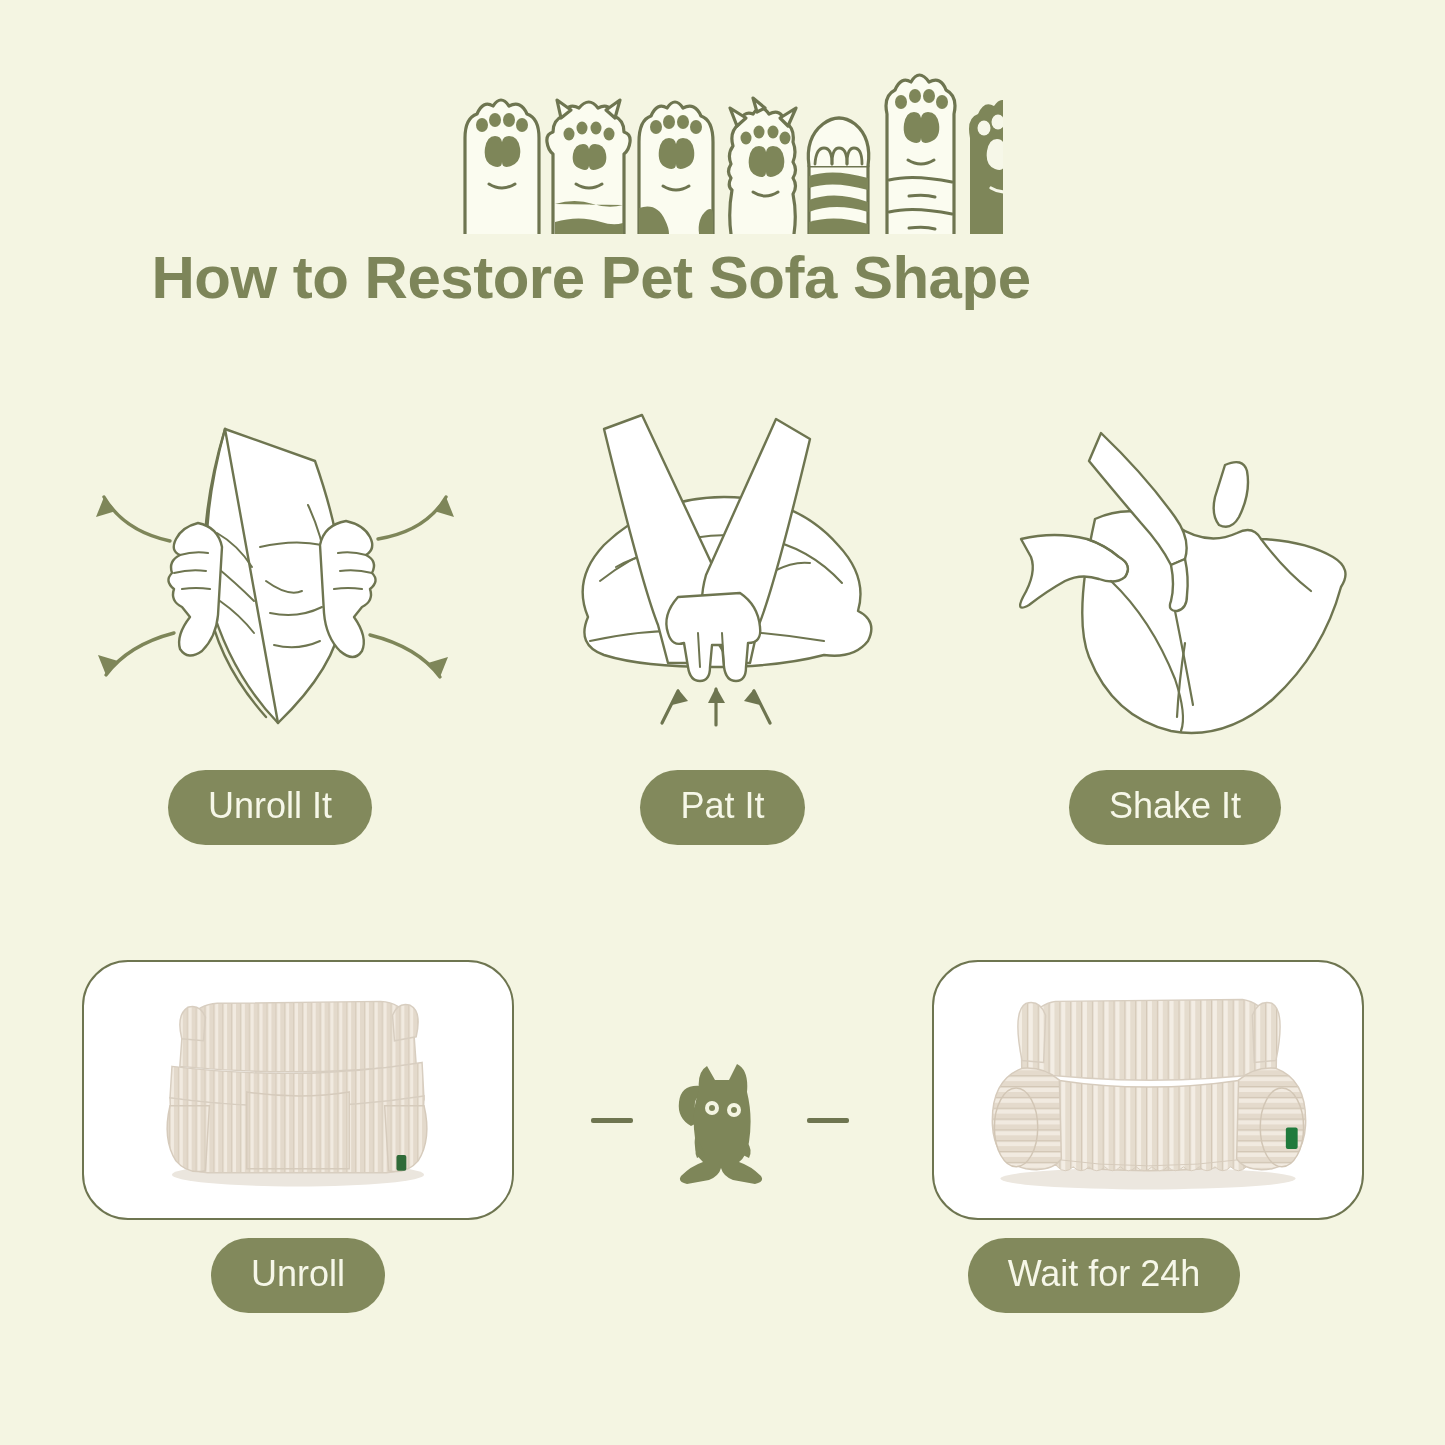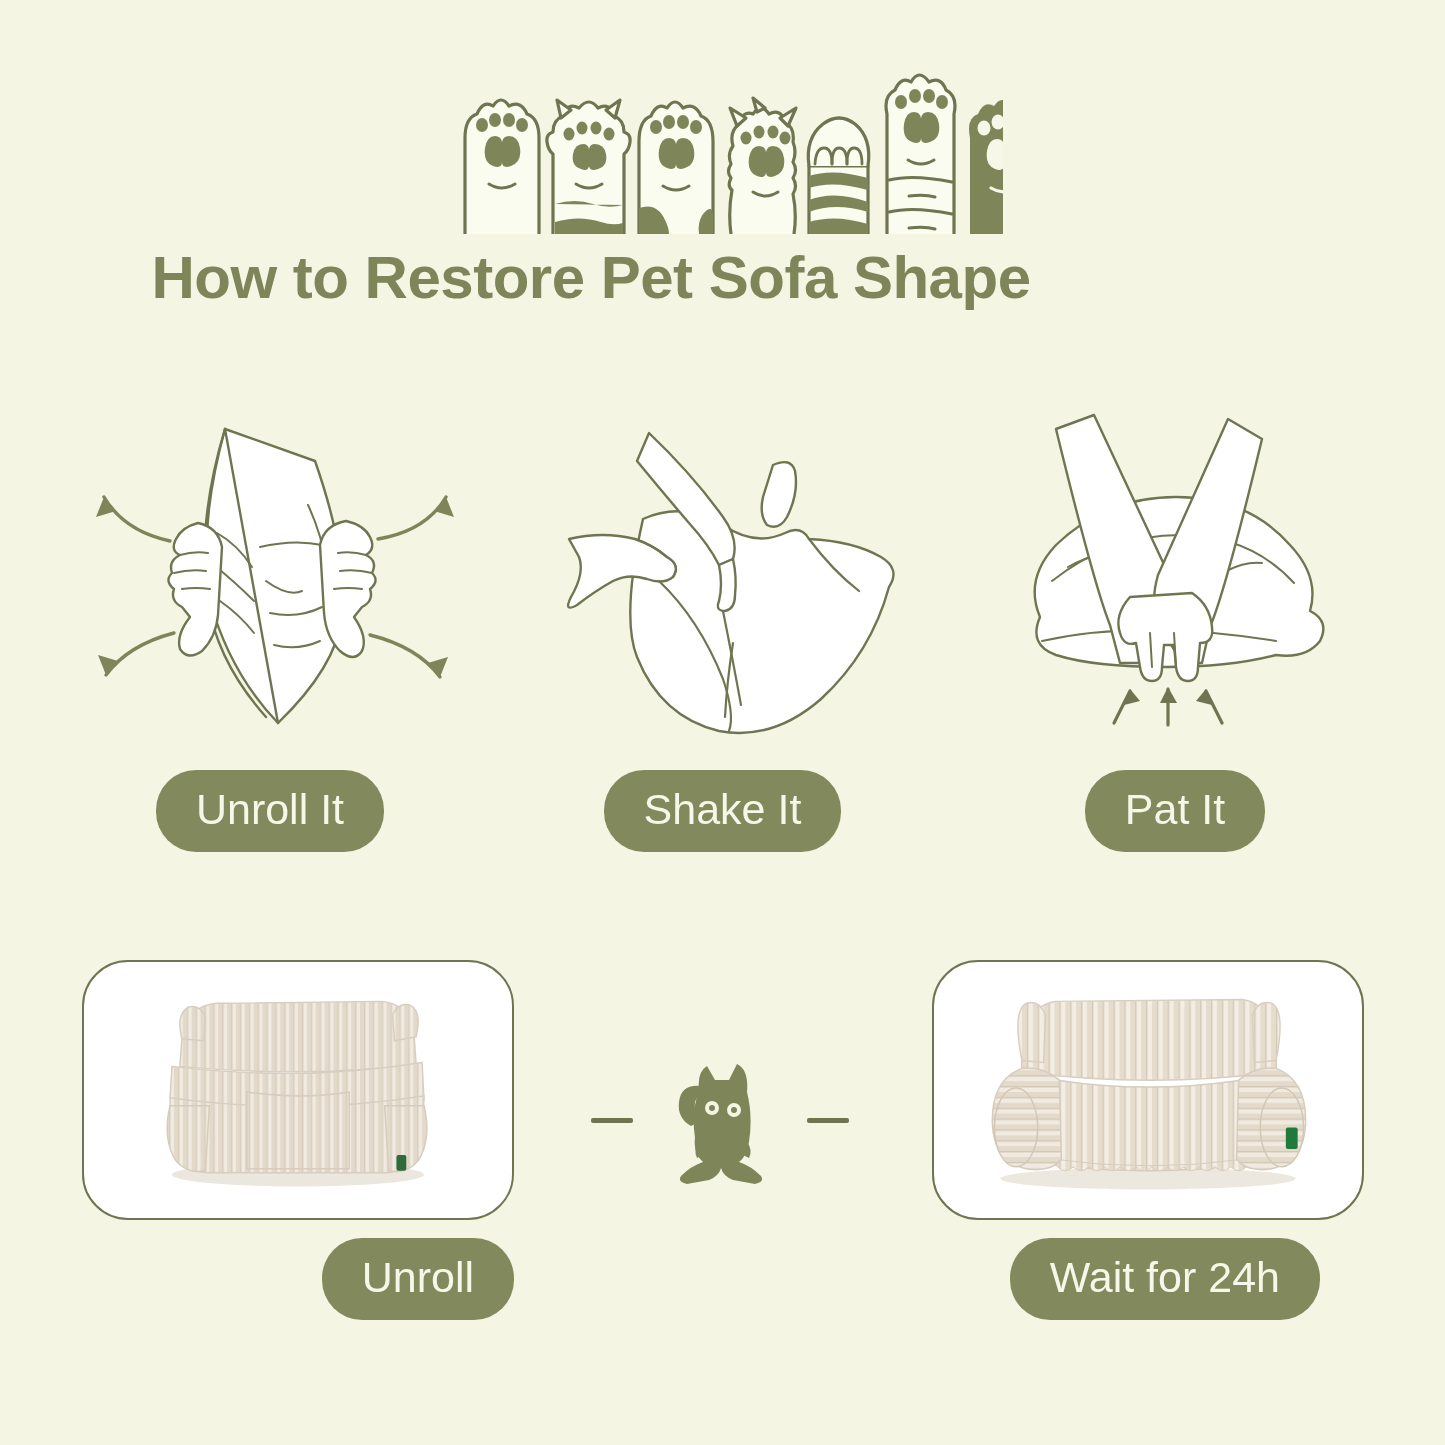--- a/index.html
+++ b/index.html
@@ -70,21 +70,21 @@
     align-items: center;
     justify-content: center;
   }
   .step-art svg { display: block; }
 
   .pill {
     display: inline-block;
     background: #82895C;
     color: #F6F7E8;
     border-radius: 40px;
-    font-size: 43px;
+    font-size: 36px;
     line-height: 1;
     padding: 18px 40px 21px 40px;
     white-space: nowrap;
     margin-top: 30px;
   }
 
   
   .compare {
     position: absolute;
     left: 0;
@@ -103,21 +103,21 @@
     box-sizing: border-box;
     overflow: hidden;
   }
   .photo-card.left  { left: 82px; }
   .photo-card.right { left: 932px; }
   .photo-card svg { display: block; width: 100%; height: 100%; }
 
   .bottom-label {
     position: absolute;
     top: 278px;
-    text-align: right;
+    text-align: center;
   }
   .bottom-label.left  { left: 82px;  width: 432px; }
   .bottom-label.right { left: 888px; width: 432px; }
   .bottom-label .pill { margin-top: 0; }
 
   
   .divider {
     position: absolute;
     left: 520px;
     top: 60px;
@@ -293,52 +293,20 @@
             <path d="M36 270 L28 250 L48 256 Z"></path>
             <path d="M370 272 L378 252 L358 258 Z"></path>
           </g>
         </svg>
       </div>
       <span class="pill">Unroll It</span>
     </div>
 
     <div class="step">
       <div class="step-art">
-        <svg width="380" height="330" viewBox="0 0 380 330" aria-hidden="true">
-          <g fill="#FFFFFF" stroke="#6E7550" stroke-width="2.4" stroke-linecap="round" stroke-linejoin="round">
-
-            <path d="M110 114 Q150 96 190 120 Q222 142 252 128 Q268 120 276 134
-                     Q320 136 348 152 Q368 164 356 182 Q338 248 288 294 Q240 336 186 326
-                     Q128 312 104 252 Q88 212 110 114 Z"></path>
-
-            <path d="M116 28 Q160 70 190 112 Q206 134 200 154 L186 160 Q176 140 156 118
-                     Q132 90 104 56 Z"></path>
-
-            <path d="M240 60 Q258 52 262 66 Q266 88 254 112 Q246 126 234 120 Q226 110 230 92 Z"></path>
-
-            <path d="M186 160 Q190 180 186 196 Q182 206 192 206 Q202 204 202 190 Q204 172 200 154 Z"></path>
-
-            <path d="M36 134 Q70 126 102 134 Q120 140 134 152 Q148 160 140 172 Q130 180 114 174
-                     Q96 168 80 176 Q62 186 44 200 Q30 208 38 192 Q52 168 46 152 Z"></path>
-            <path d="M102 134 Q120 140 134 152 Q148 160 140 172" fill="none" stroke-width="2"></path>
-
-            <g fill="none" stroke-width="2.2">
-              <path d="M126 176 Q166 214 190 274 Q202 310 196 326"></path>
-              <path d="M190 206 Q200 256 208 300"></path>
-              <path d="M200 238 Q194 276 192 312"></path>
-              <path d="M276 134 Q300 166 326 186"></path>
-            </g>
-          </g>
-        </svg>
-      </div>
-      <span class="pill">Shake It</span>
-    </div>
-
-    <div class="step">
-      <div class="step-art">
         <svg width="370" height="330" viewBox="0 0 370 330" aria-hidden="true">
           <g fill="#FFFFFF" stroke="#6E7550" stroke-width="2.4" stroke-linecap="round" stroke-linejoin="round">
 
             <path d="M50 212 Q34 174 66 140 Q116 92 186 92 Q258 92 300 140 Q330 172 320 206
                      Q340 216 330 236 Q316 254 286 250 Q240 262 176 262 Q104 262 66 250 Q38 240 50 212 Z"></path>
 
             <path d="M62 176 Q120 130 190 130 Q260 130 304 178" fill="none" stroke-width="2"></path>
 
             <path d="M52 236 Q150 214 286 236" fill="none" stroke-width="2"></path>
 
@@ -366,20 +334,52 @@
             <path d="M232 318 L216 286"></path>
           </g>
           <g fill="#6E7550" stroke="none">
             <path d="M140 284 L134 300 L150 296 Z"></path>
             <path d="M178 282 L170 298 L187 298 Z"></path>
             <path d="M216 284 L206 296 L222 300 Z"></path>
           </g>
         </svg>
       </div>
       <span class="pill">Pat It</span>
+    </div>
+
+    <div class="step">
+      <div class="step-art">
+        <svg width="380" height="330" viewBox="0 0 380 330" aria-hidden="true">
+          <g fill="#FFFFFF" stroke="#6E7550" stroke-width="2.4" stroke-linecap="round" stroke-linejoin="round">
+
+            <path d="M110 114 Q150 96 190 120 Q222 142 252 128 Q268 120 276 134
+                     Q320 136 348 152 Q368 164 356 182 Q338 248 288 294 Q240 336 186 326
+                     Q128 312 104 252 Q88 212 110 114 Z"></path>
+
+            <path d="M116 28 Q160 70 190 112 Q206 134 200 154 L186 160 Q176 140 156 118
+                     Q132 90 104 56 Z"></path>
+
+            <path d="M240 60 Q258 52 262 66 Q266 88 254 112 Q246 126 234 120 Q226 110 230 92 Z"></path>
+
+            <path d="M186 160 Q190 180 186 196 Q182 206 192 206 Q202 204 202 190 Q204 172 200 154 Z"></path>
+
+            <path d="M36 134 Q70 126 102 134 Q120 140 134 152 Q148 160 140 172 Q130 180 114 174
+                     Q96 168 80 176 Q62 186 44 200 Q30 208 38 192 Q52 168 46 152 Z"></path>
+            <path d="M102 134 Q120 140 134 152 Q148 160 140 172" fill="none" stroke-width="2"></path>
+
+            <g fill="none" stroke-width="2.2">
+              <path d="M126 176 Q166 214 190 274 Q202 310 196 326"></path>
+              <path d="M190 206 Q200 256 208 300"></path>
+              <path d="M200 238 Q194 276 192 312"></path>
+              <path d="M276 134 Q300 166 326 186"></path>
+            </g>
+          </g>
+        </svg>
+      </div>
+      <span class="pill">Shake It</span>
     </div>
 
   </div>
 
   <div class="compare">
 
     <div class="photo-card left">
       <svg viewBox="0 0 432 260" preserveAspectRatio="xMidYMid meet" aria-hidden="true">
         <defs>
           <linearGradient id="cordL" x1="0" y1="0" x2="1" y2="0">

